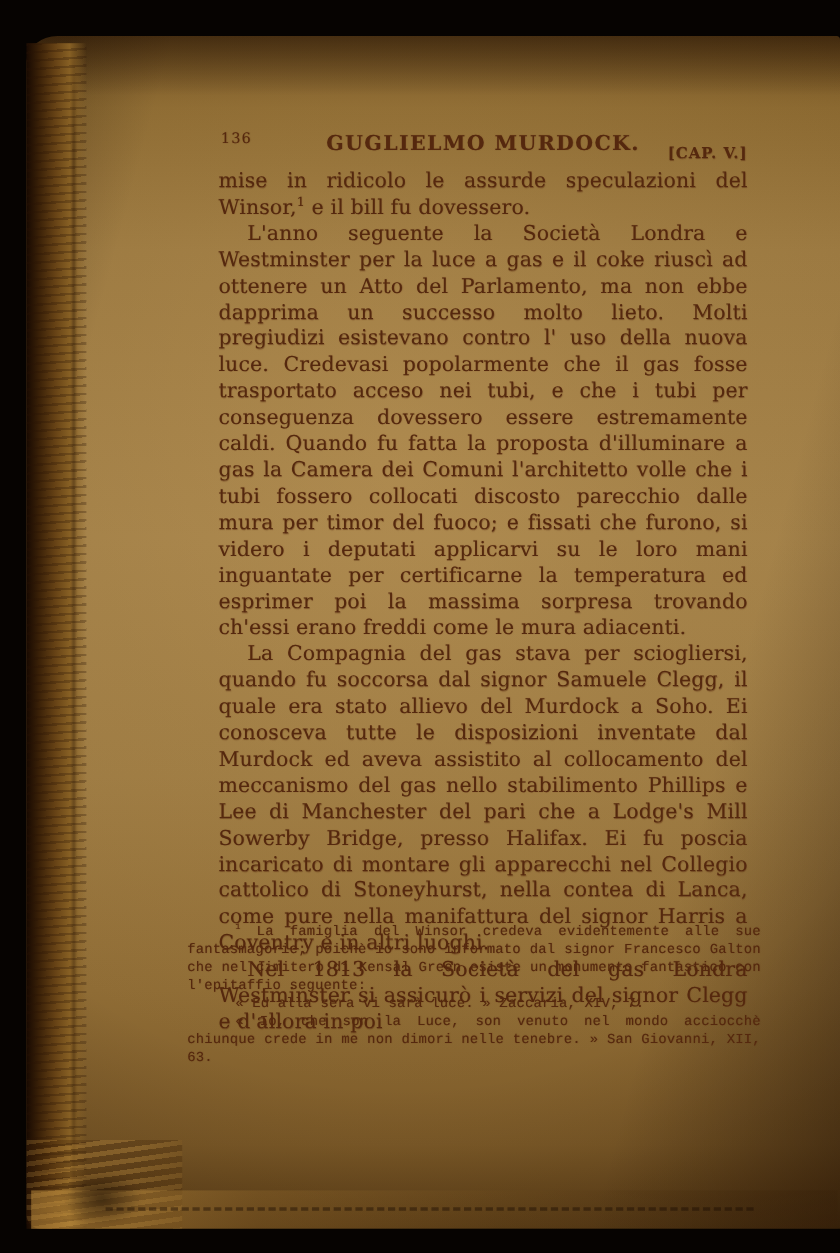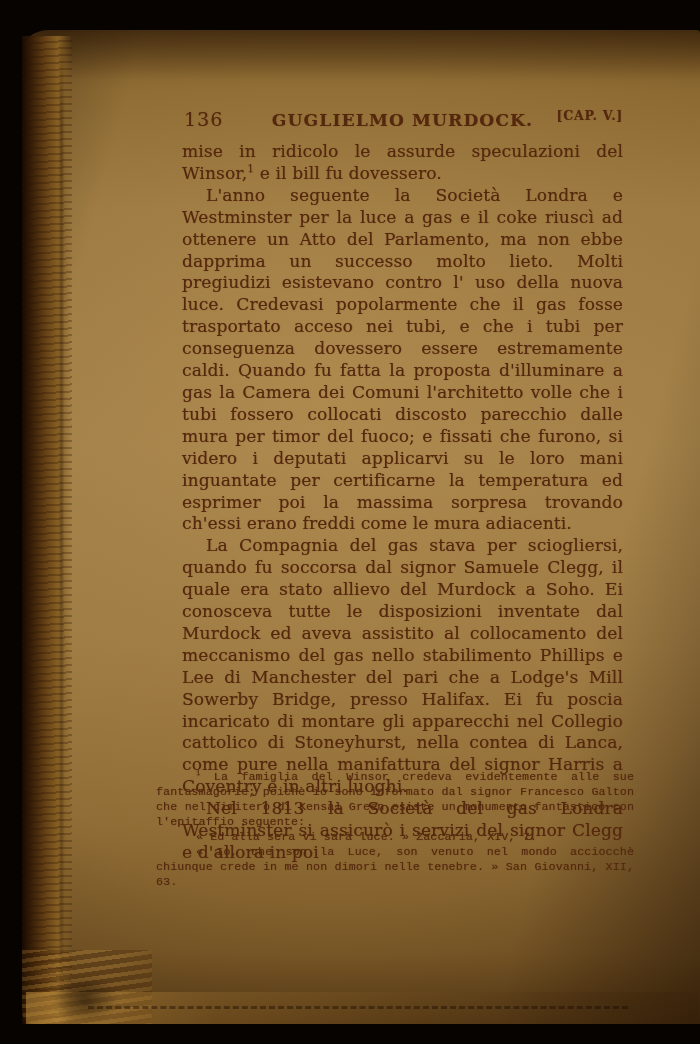--- a/index.html
+++ b/index.html
@@ -54,23 +54,23 @@
   .bottom-dashed-line{
     position:absolute;left:88px;top:1006px;width:540px;height:0;
     border-top:3px dashed rgba(25,10,2,.42);
   }
   
   .print{color:var(--ink);text-shadow:.3px .4px .8px var(--ink-soft);}
   .header-row{
     position:absolute;left:182px;top:108px;width:441px;height:22px;
     font-size:13.5px;letter-spacing:1.2px;
   }
-  .page-number{position:absolute;left:2px;top:0;font-size:19px;letter-spacing:1px;}
+  .page-number{position:absolute;left:2px;top:0;font-size:12px;letter-spacing:1px;}
   .running-title{position:absolute;left:0;right:0;top:2px;text-align:center;font-weight:bold;font-size:17px;}
-  .chapter-label{position:absolute;right:0;top:0;font-size:12.5px;font-weight:bold;letter-spacing:.8px;text-align:right;}
+  .chapter-label{position:absolute;right:0;top:12px;font-size:12.5px;font-weight:bold;letter-spacing:.8px;text-align:right;}
   .body-text{
     position:absolute;left:182px;top:141px;width:441px;
     font-size:17px;line-height:21.9px;text-align:justify;letter-spacing:.15px;
   }
   .body-text p{margin:0;}
   .body-text p.indent{text-indent:24px;}
   .footnotes{
     position:absolute;left:156px;top:769px;width:478px;
     font-size:11.5px;line-height:15px;text-align:justify;letter-spacing:.2px;font-family:Liberation Mono, monospace;
   }

